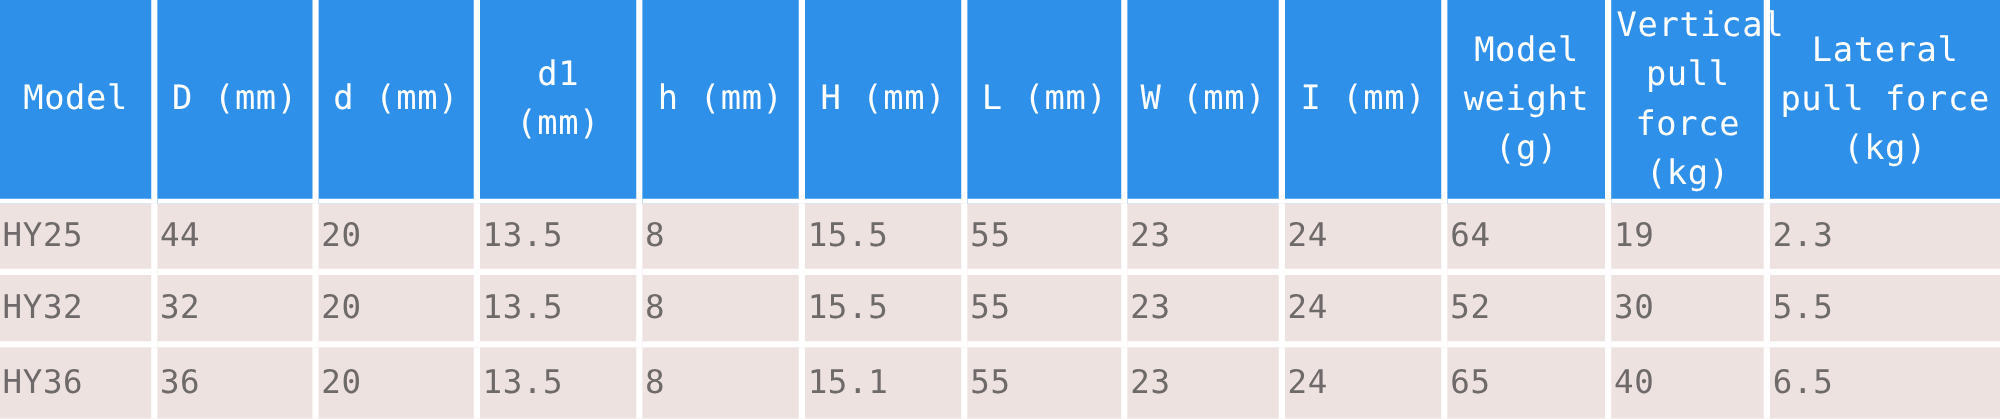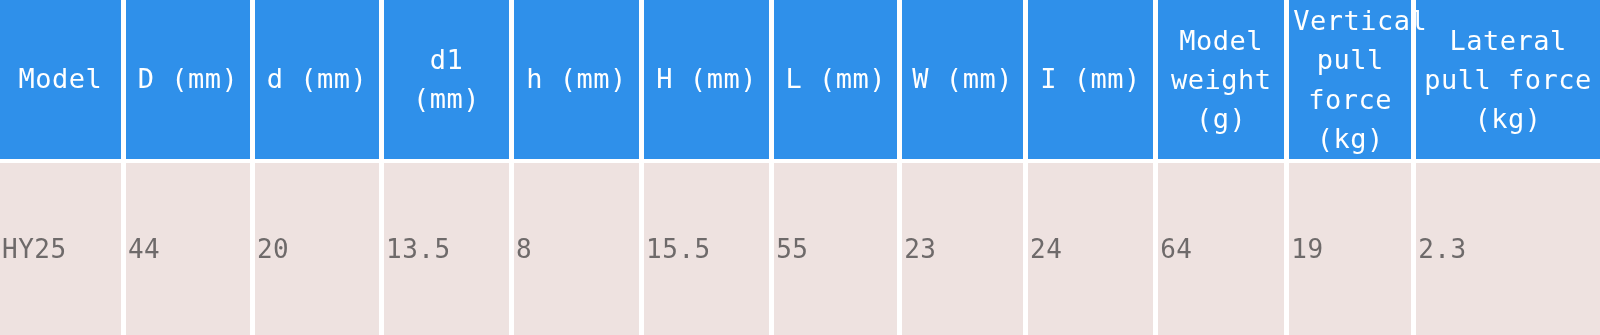--- a/index.html
+++ b/index.html
@@ -120,14 +120,42 @@
         <td>13.5</td>
         <td>8</td>
         <td>15.5</td>
         <td>55</td>
         <td>23</td>
         <td>24</td>
         <td>64</td>
         <td>19</td>
         <td>2.3</td>
       </tr>
+      <tr>
+        <td>HY32</td>
+        <td>32</td>
+        <td>20</td>
+        <td>13.5</td>
+        <td>8</td>
+        <td>15.5</td>
+        <td>55</td>
+        <td>23</td>
+        <td>24</td>
+        <td>52</td>
+        <td>30</td>
+        <td>5.5</td>
+      </tr>
+      <tr>
+        <td>HY36</td>
+        <td>36</td>
+        <td>20</td>
+        <td>13.5</td>
+        <td>8</td>
+        <td>15.1</td>
+        <td>55</td>
+        <td>23</td>
+        <td>24</td>
+        <td>65</td>
+        <td>40</td>
+        <td>6.5</td>
+      </tr>
     </tbody>
 </table>
 
 </body></html>

